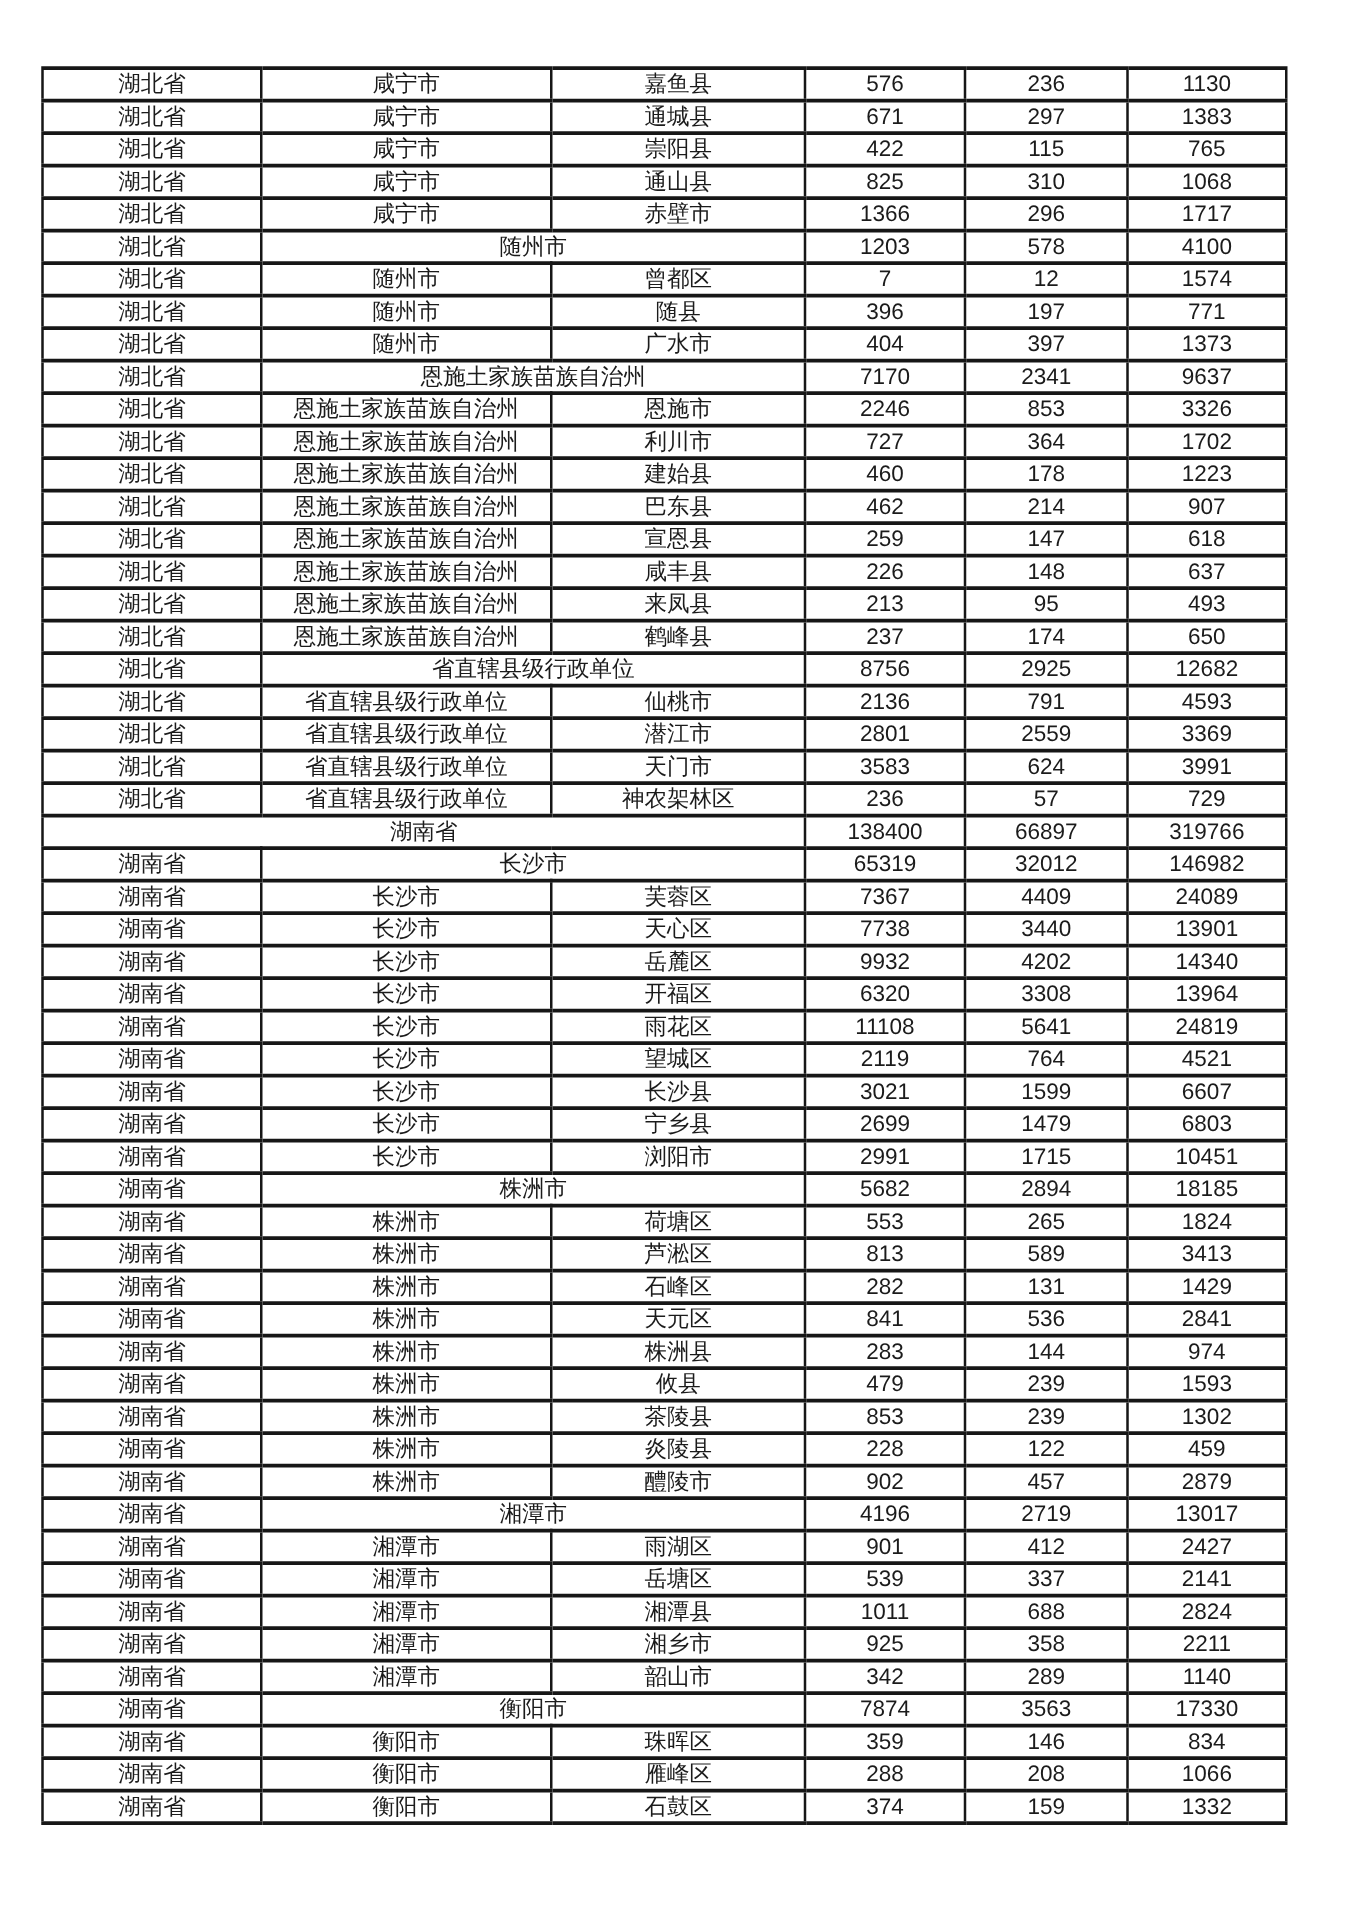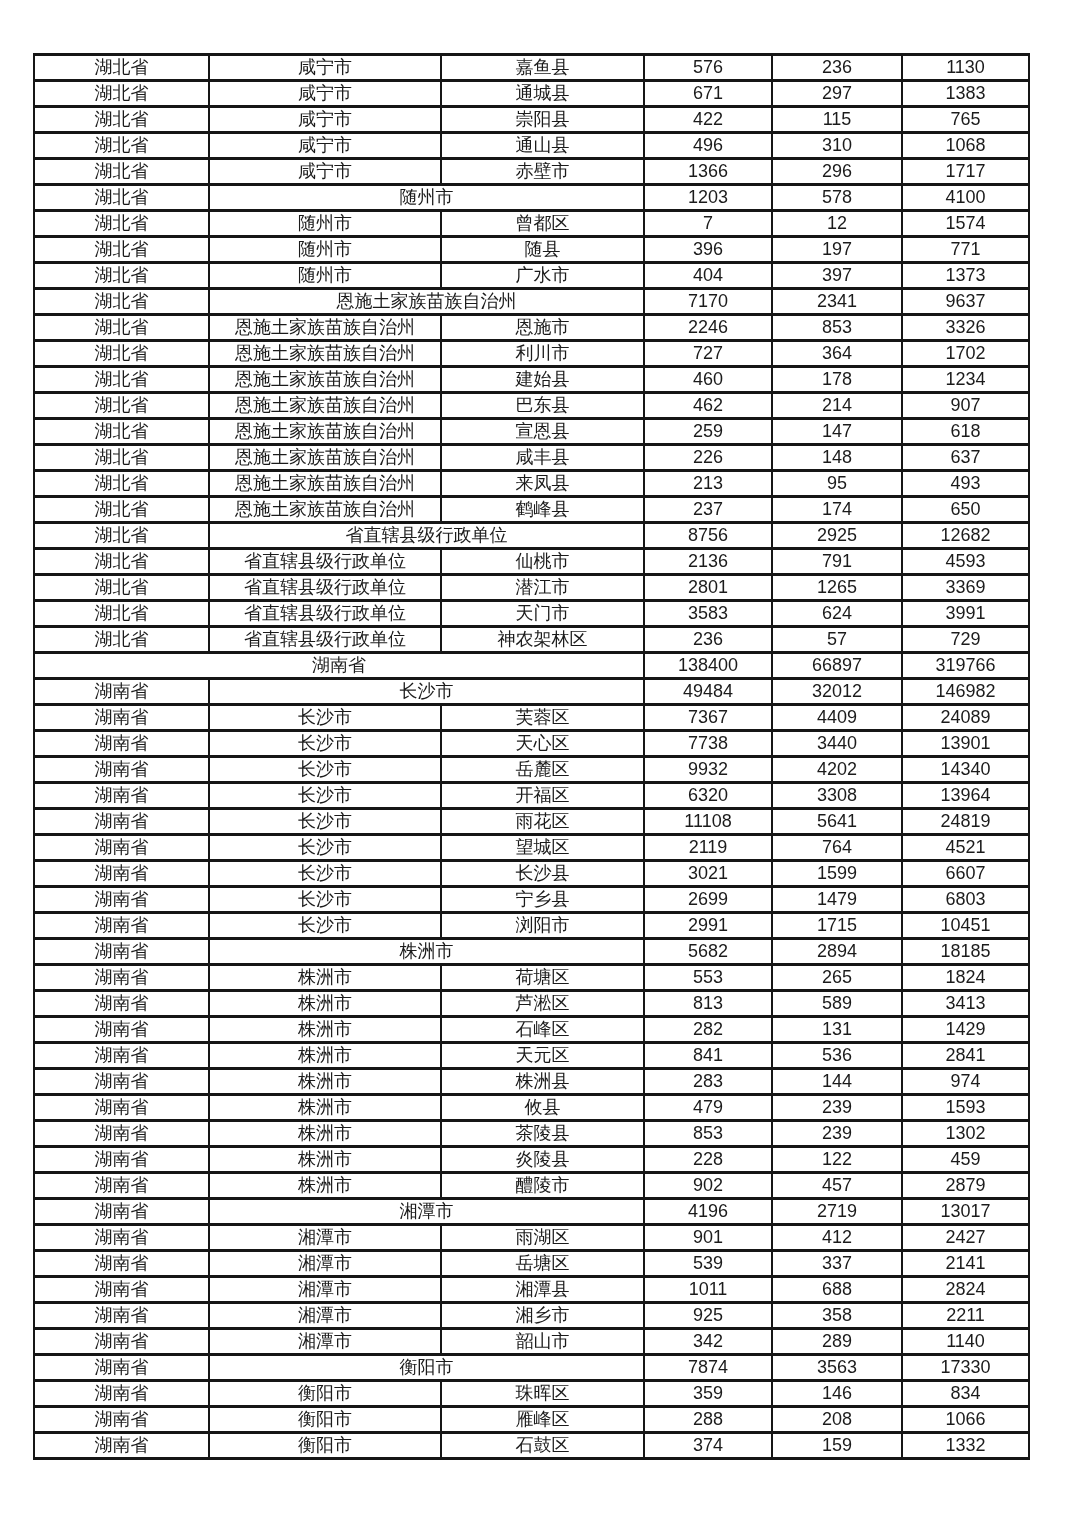--- a/index.html
+++ b/index.html
@@ -82,21 +82,21 @@
           <td>咸宁市</td>
           <td>崇阳县</td>
           <td>422</td>
           <td>115</td>
           <td>765</td>
         </tr>
         <tr>
           <td>湖北省</td>
           <td>咸宁市</td>
           <td>通山县</td>
-          <td>496</td>
+          <td>825</td>
           <td>310</td>
           <td>1068</td>
         </tr>
         <tr>
           <td>湖北省</td>
           <td>咸宁市</td>
           <td>赤壁市</td>
           <td>1366</td>
           <td>296</td>
           <td>1717</td>
@@ -154,21 +154,21 @@
           <td>727</td>
           <td>364</td>
           <td>1702</td>
         </tr>
         <tr>
           <td>湖北省</td>
           <td>恩施土家族苗族自治州</td>
           <td>建始县</td>
           <td>460</td>
           <td>178</td>
-          <td>1234</td>
+          <td>1223</td>
         </tr>
         <tr>
           <td>湖北省</td>
           <td>恩施土家族苗族自治州</td>
           <td>巴东县</td>
           <td>462</td>
           <td>214</td>
           <td>907</td>
         </tr>
         <tr>
@@ -216,21 +216,21 @@
           <td>仙桃市</td>
           <td>2136</td>
           <td>791</td>
           <td>4593</td>
         </tr>
         <tr>
           <td>湖北省</td>
           <td>省直辖县级行政单位</td>
           <td>潜江市</td>
           <td>2801</td>
-          <td>1265</td>
+          <td>2559</td>
           <td>3369</td>
         </tr>
         <tr>
           <td>湖北省</td>
           <td>省直辖县级行政单位</td>
           <td>天门市</td>
           <td>3583</td>
           <td>624</td>
           <td>3991</td>
         </tr>
@@ -244,21 +244,21 @@
         </tr>
         <tr>
           <td colspan="3">湖南省</td>
           <td>138400</td>
           <td>66897</td>
           <td>319766</td>
         </tr>
         <tr>
           <td>湖南省</td>
           <td colspan="2">长沙市</td>
-          <td>49484</td>
+          <td>65319</td>
           <td>32012</td>
           <td>146982</td>
         </tr>
         <tr>
           <td>湖南省</td>
           <td>长沙市</td>
           <td>芙蓉区</td>
           <td>7367</td>
           <td>4409</td>
           <td>24089</td>

